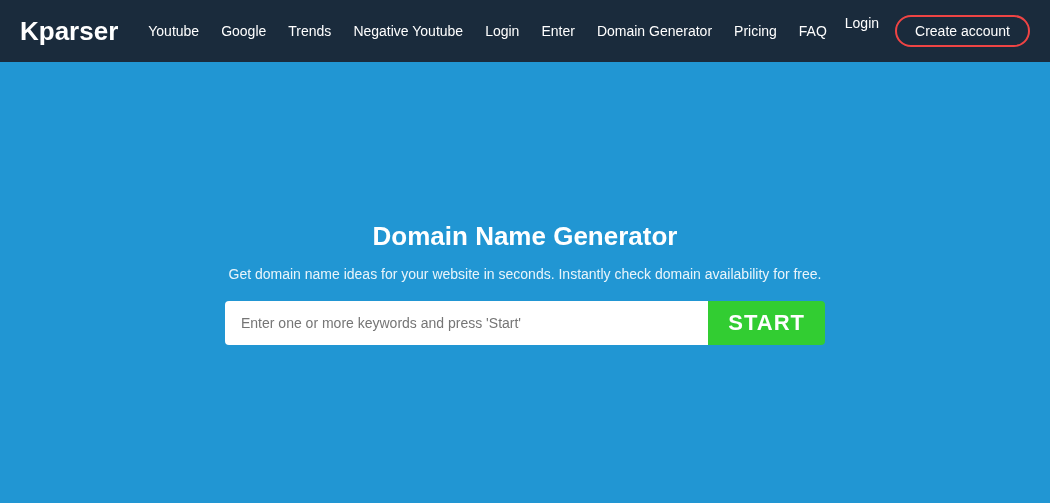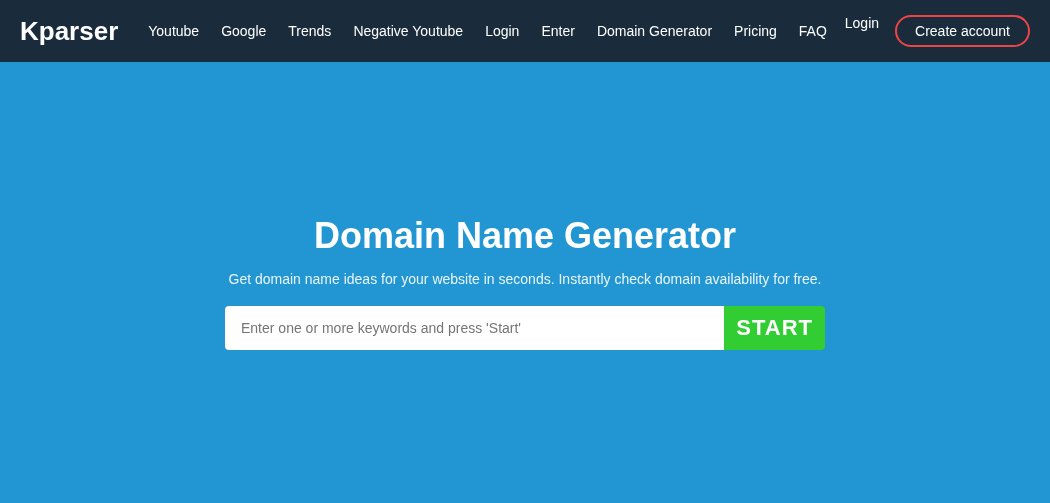--- a/index.html
+++ b/index.html
@@ -80,21 +80,21 @@
       height: calc(503px - 62px);
       display: flex;
       flex-direction: column;
       align-items: center;
       justify-content: center;
       padding: 20px;
     }
 
     .hero-title {
       color: white;
-      font-size: 36px;
+      font-size: 26px;
       font-weight: bold;
       margin-bottom: 14px;
       text-align: right;
     }
 
     .hero-subtitle {
       color: white;
       font-size: 14px;
       margin-bottom: 19px;
       text-align: center;
@@ -127,21 +127,21 @@
       resize: none;
       font-family: Arial, sans-serif;
     }
 
     .start-btn {
       background-color: #32cd32;
       color: white;
       font-size: 22px;
       font-weight: bold;
       border: none;
-      padding: 0 12px;
+      padding: 0 20px;
       cursor: pointer;
       border-radius: 0 4px 4px 0;
       white-space: nowrap;
       letter-spacing: 1px;
     }
   </style>
 </head>
 <body>
 
 <nav>

